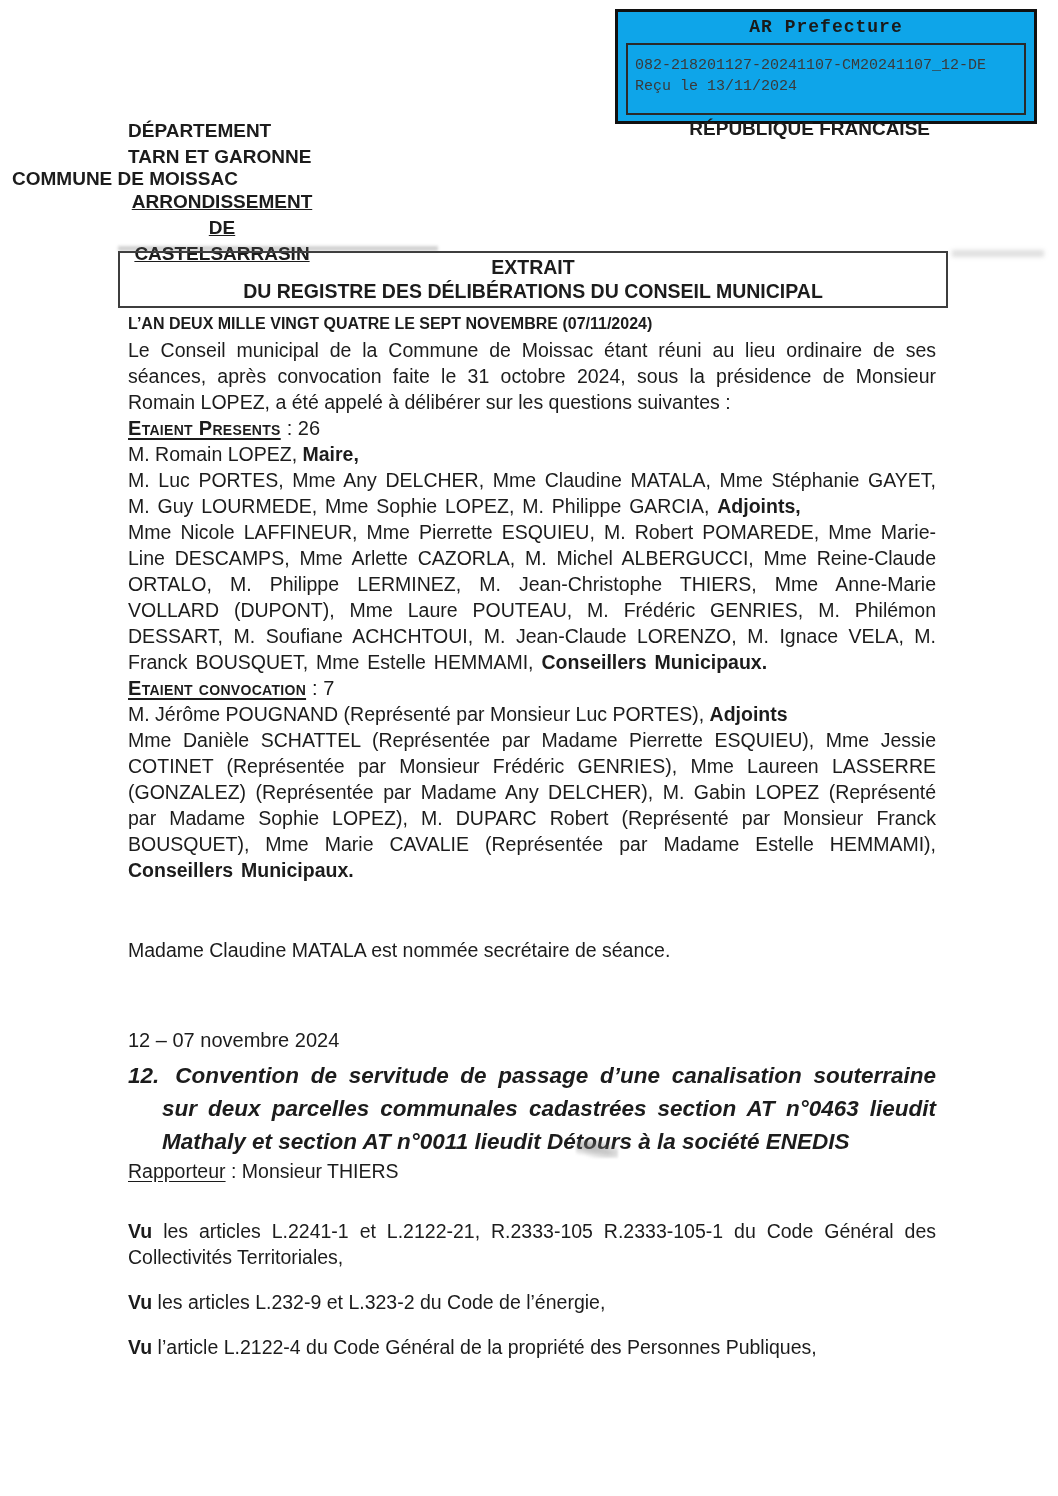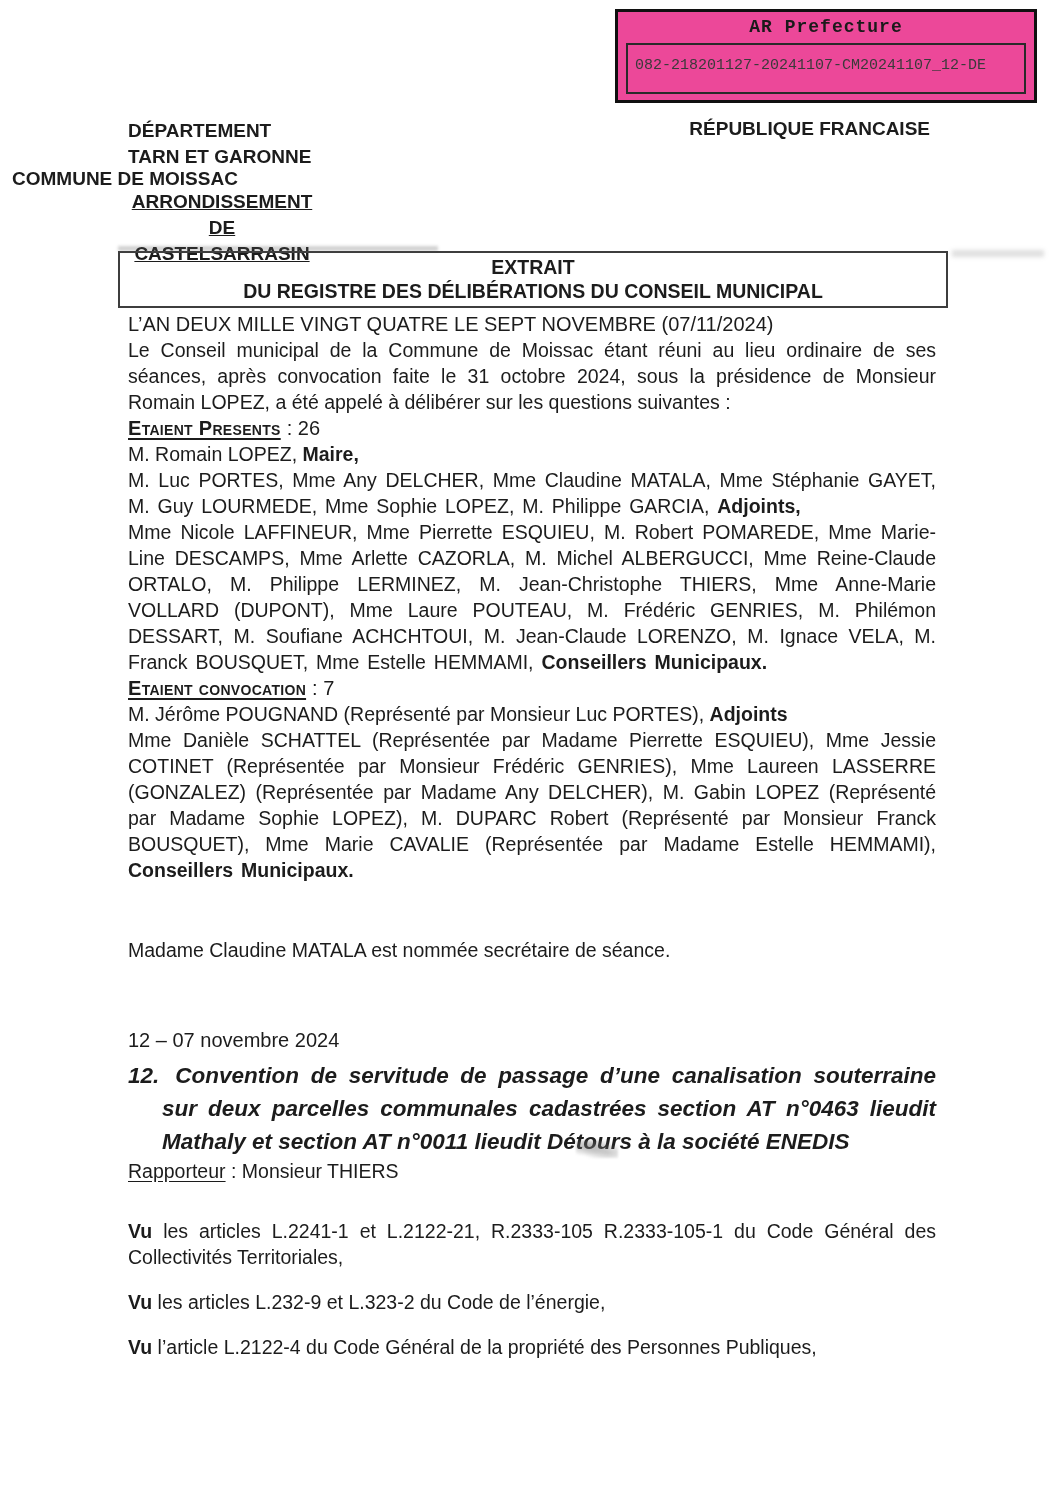--- a/index.html
+++ b/index.html
@@ -9,21 +9,21 @@
     margin:0 auto;
     background:#ffffff;
     color:#1c1c1c;
     font-family:"Liberation Sans", sans-serif;
     overflow:hidden;
   }
 
   
   .stamp {
     position:absolute; top:9px; left:615px; width:422px;
-    border:3px solid #101010; background:#ec4899;
+    border:3px solid #101010; background:#0ea5e9;
     box-sizing:border-box;
   }
   .stamp-title {
     font-family:"Liberation Mono", monospace;
     font-weight:bold; font-size:18px; line-height:27px;
     letter-spacing:1px; text-align:center; padding-top:2px;
     color:#1a1a1a;
   }
   .stamp-inner {
     border:2px solid #2a2a2a;
@@ -46,21 +46,21 @@
     font-size:19.5px; line-height:26px;
   }
   .body p { margin:0; }
   .extrait-box {
     margin:0 -12px 0 -10px;
     border:2px solid #3d3d3d;
     text-align:center; font-weight:bold;
     font-size:19.5px; line-height:24px;
     padding:2px 0 3px 0;
   }
-  .date-line { font-weight:normal; font-size:20px; margin-top:3px !important; }
+  .date-line { font-weight:bold; font-size:16px; margin-top:3px !important; }
   .just  { text-align:justify; }
   .names { text-align:justify; word-spacing:2.5px; }
   .section-label { font-size:20px; }
   .sc-u {
     font-weight:bold; font-variant:small-caps; letter-spacing:.3px;
     text-decoration:underline; text-decoration-thickness:2px; text-underline-offset:3px;
   }
   .count { margin-left:6px; }
   .b { font-weight:bold; }
   .secretary { margin-top:54px !important; }
@@ -97,20 +97,21 @@
 </style>
 </head>
 <body>
 
 <div class="page">
 
   <div class="stamp">
     <div class="stamp-title">AR Prefecture</div>
     <div class="stamp-inner">
       <div>082-218201127-20241107-CM20241107_12-DE</div>
+      <div>Reçu le 13/11/2024</div>
     </div>
   </div>
 
   <div class="hdr-left">
     <div>DÉPARTEMENT</div>
     <div>TARN ET GARONNE</div>
   </div>
   <div class="hdr-right">RÉPUBLIQUE FRANCAISE</div>
   <div class="hdr-commune">COMMUNE DE MOISSAC</div>
   <div class="hdr-arr">

